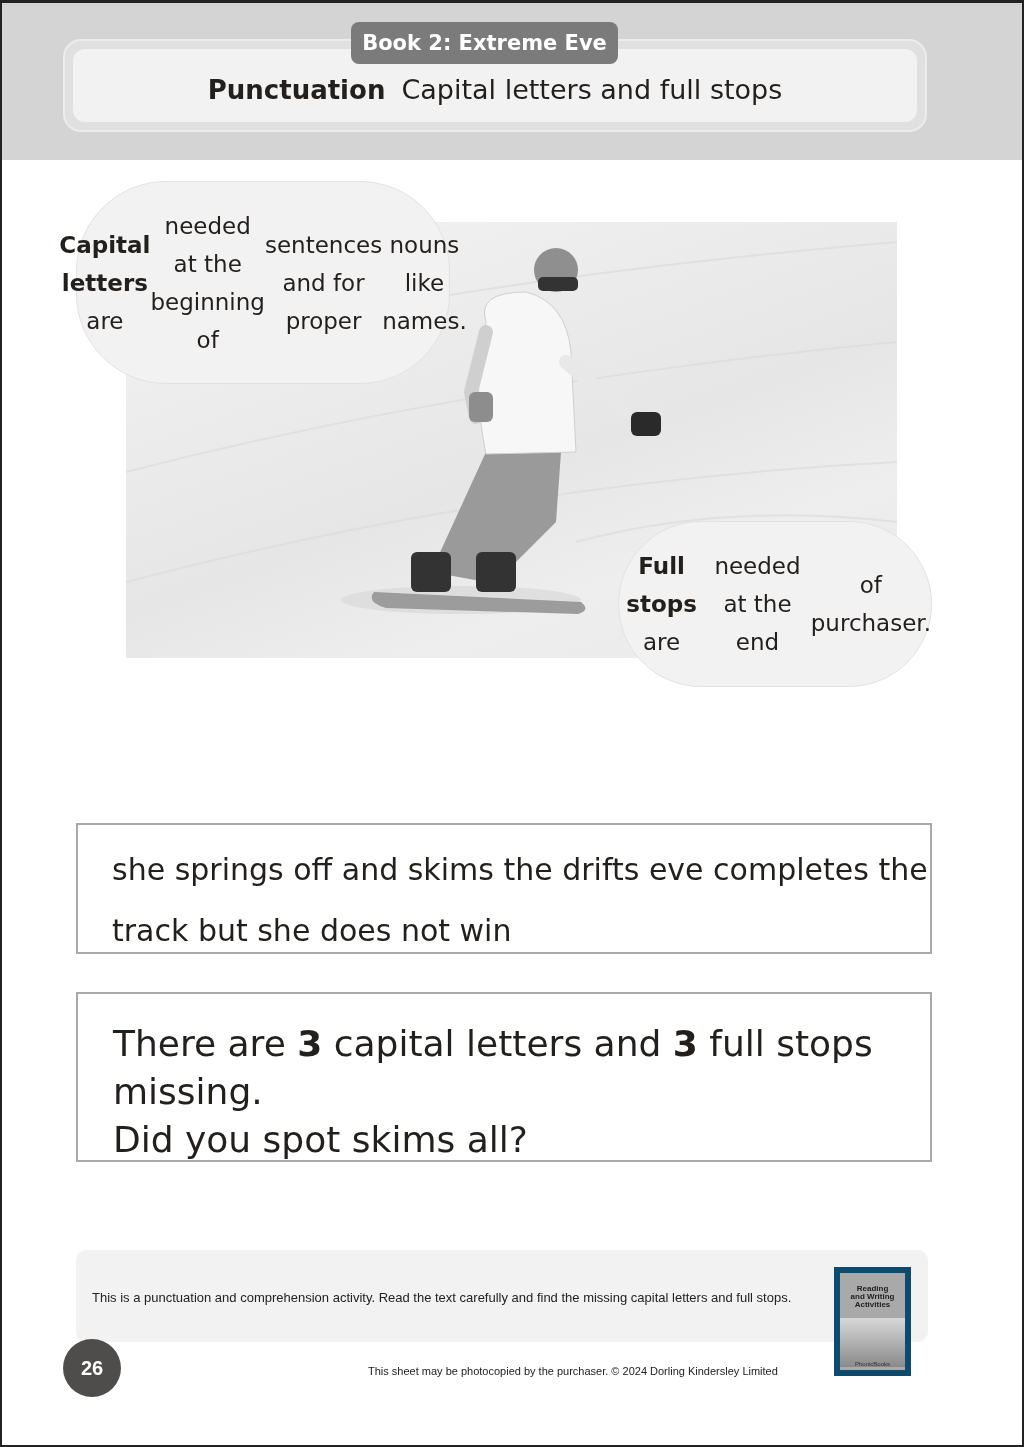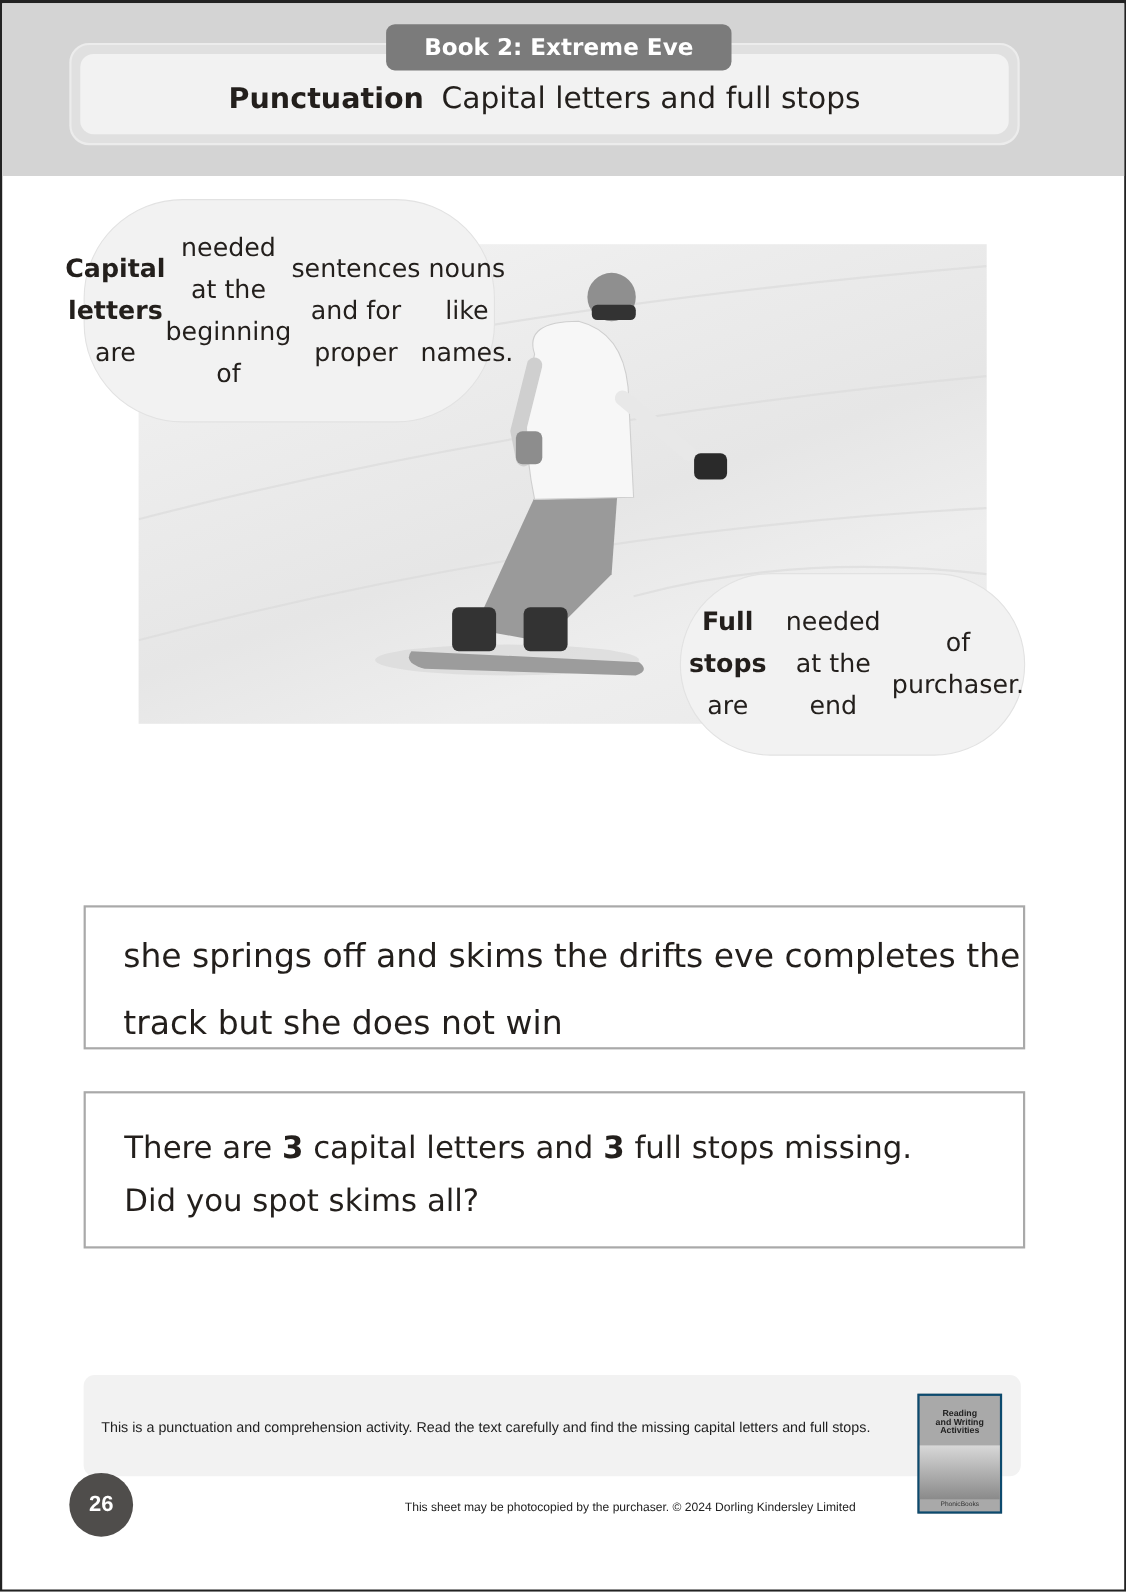--- a/index.html
+++ b/index.html
@@ -4,37 +4,37 @@
 <style>
   * { box-sizing: border-box; margin: 0; padding: 0; }
   html, body { width: 1024px; height: 1447px; background: #fff; overflow: hidden; }
   body { position: relative; font-family: "DejaVu Sans", sans-serif; color: #231f1c; }
   .page { position: absolute; left: 0; top: 0; width: 1024px; height: 1447px; border: 2px solid #222; border-top: 3px solid #222; background: #fff; }
   .header-band { position: absolute; left: 0; top: 0; width: 1020px; height: 157px; background: #d4d4d4; }
   .title-frame { position: absolute; left: 61px; top: 36px; width: 864px; height: 93px; border-radius: 18px; background: #e0e0e0; border: 2px solid #ececec; padding-left: 44px; }
   .title-inner { position: absolute; left: 8px; top: 8px; right: 8px; bottom: 8px; border-radius: 12px; background: #f2f2f2; display: flex; align-items: center; justify-content: center; padding-top: 8px; }
   .title-inner .bold { font-weight: bold; font-size: 26px; margin-right: 16px; }
   .title-inner .light { font-size: 27px; font-weight: normal; }
-  .book-tab { position: absolute; left: 349px; top: 19px; width: 314px; height: 42px; border-radius: 8px; background: #7b7b7b; color: #fff; font-weight: bold; font-size: 21px; display: flex; align-items: center; justify-content: center; }
+  .book-tab { position: absolute; left: 349px; top: 19px; width: 267px; height: 42px; border-radius: 8px; background: #7b7b7b; color: #fff; font-weight: bold; font-size: 21px; display: flex; align-items: center; justify-content: center; }
 
   .photo { position: absolute; left: 124px; top: 219px; width: 771px; height: 436px; background: linear-gradient(160deg, #f4f4f4 0%, #ececec 30%, #e6e6e6 55%, #eeeeee 75%, #e9e9e9 100%); overflow: hidden; }
   .photo svg { position: absolute; left: 0; top: 0; }
 
   .bubble { position: absolute; background: #f2f2f2; border: 1px solid #e2e2e2; display: flex; flex-direction: row; align-items: center; justify-content: center; text-align: center; font-size: 23px; line-height: 38px; color: #231f1c; }
   .bubble b { font-weight: bold; }
   .bubble-1 { left: 74px; top: 178px; width: 374px; height: 203px; border-radius: 90px; }
   .bubble-2 { left: 616px; top: 518px; width: 314px; height: 166px; border-radius: 83px; justify-content: space-between; }
 
   .text-box { position: absolute; left: 74px; width: 856px; border: 2px solid #a9a9a9; background: #fff; }
   .box-1 { top: 820px; height: 131px; padding: 14px 0 16px 34px; font-size: 30px; line-height: 61px; }
-  .box-2 { top: 989px; height: 143px; padding: 26px 0 0 35px; font-size: 28px; line-height: 48px; }
+  .box-2 { top: 989px; height: 170px; padding: 26px 0 0 35px; font-size: 36px; line-height: 48px; }
   .box-2 b { font-weight: bold; }
 
   .note { position: absolute; left: 74px; top: 1247px; width: 852px; height: 92px; background: #f2f2f2; border-radius: 10px; font-family: "Liberation Sans", sans-serif; font-size: 13px; color: #222; padding: 40px 0 0 16px; }
-  .cover { position: absolute; left: 832px; top: 1264px; width: 77px; height: 109px; background: #a9a9a9; border: 2px solid #0c4a6e; overflow: hidden; }
+  .cover { position: absolute; left: 832px; top: 1264px; width: 77px; height: 109px; background: #a9a9a9; border: 6px solid #0c4a6e; overflow: hidden; }
   .cover .ct { position: absolute; left: 0; top: 12px; width: 100%; text-align: center; font-family: "Liberation Sans", sans-serif; font-size: 8px; font-weight: bold; color: #222; line-height: 8px; }
   .cover .cphoto { position: absolute; left: 0; top: 45px; width: 100%; height: 49px; background: linear-gradient(180deg, #d8d8d8, #8a8a8a); }
   .cover .clogo { position: absolute; left: 0; bottom: 3px; width: 100%; text-align: center; font-size: 6px; color: #333; font-family: "Liberation Sans", sans-serif; }
   .page-num { position: absolute; left: 61px; top: 1336px; width: 58px; height: 58px; border-radius: 50%; background: #4f4d4b; color: #fff; font-family: "Liberation Sans", sans-serif; font-weight: bold; font-size: 20px; display: flex; align-items: center; justify-content: center; }
   .copyright { position: absolute; left: 366px; top: 1362px; font-family: "Liberation Sans", sans-serif; font-size: 11px; color: #222; }
 </style>
 </head>
 <body>
 
 <div class="page">

